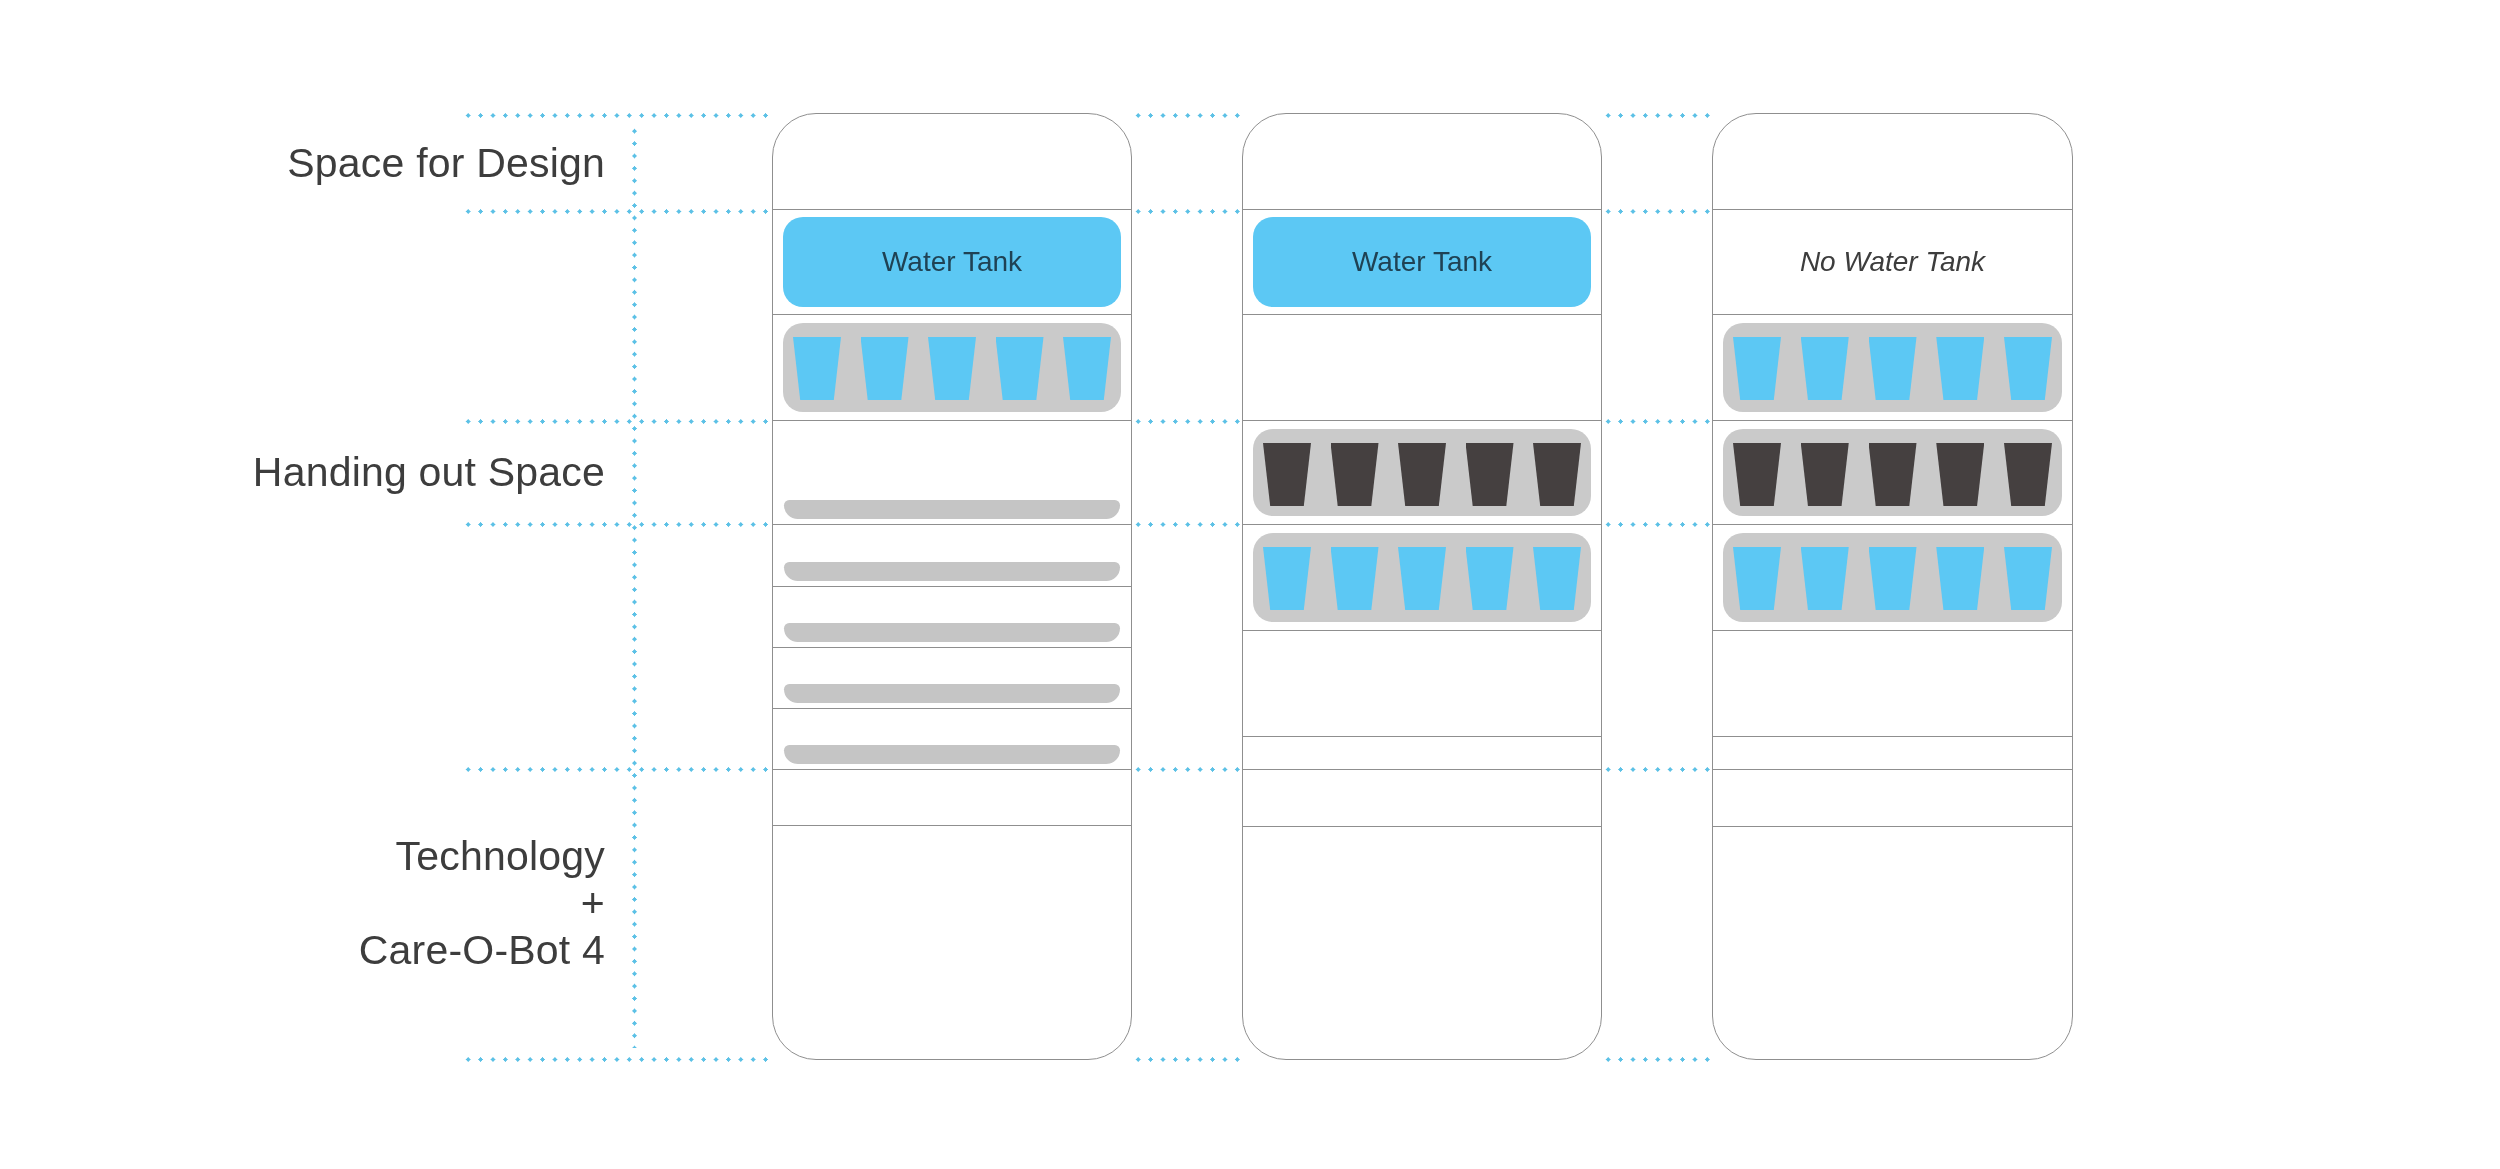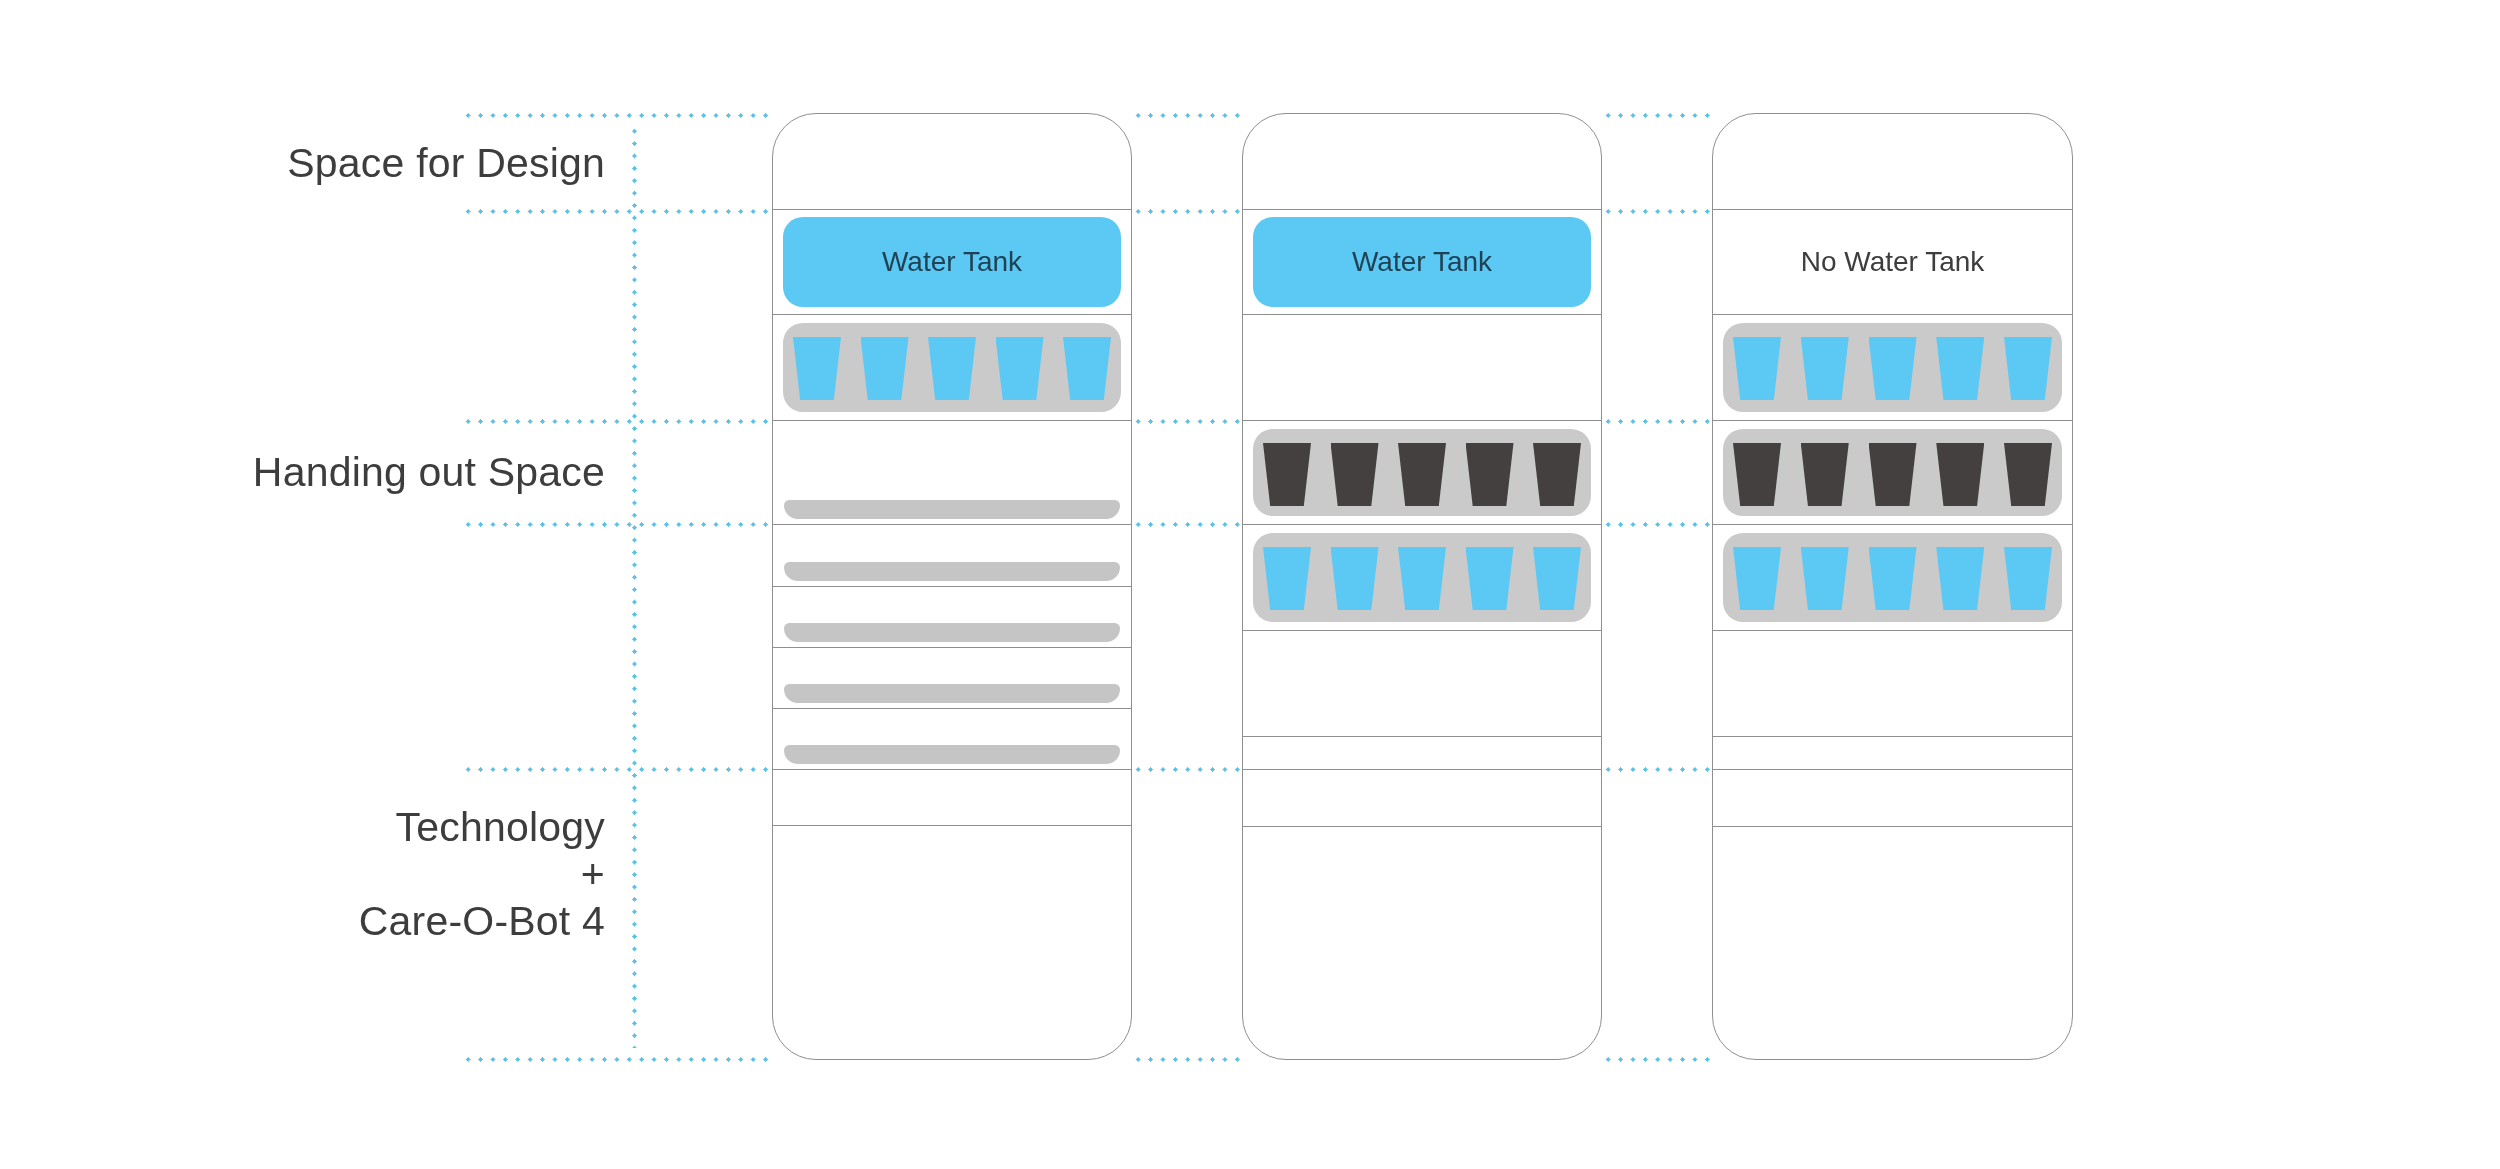--- a/index.html
+++ b/index.html
@@ -127,21 +127,21 @@
       <div class="dots-h" style="left: 1602px; top: 1056.5px; width: 110px;"></div>
       <div class="dots-v" style="left: 631.5px; top: 125px; height: 923px;"></div>
     </div>
 
   <div class="row-label" style="top: 140px;">
     <span>Space for Design</span>
   </div>
   <div class="row-label" style="top: 449px;">
     <span>Handing out Space</span>
   </div>
-  <div class="row-label" id="tech-label" style="top: 804px;">
+  <div class="row-label" id="tech-label" style="top: 833px;">
     <div>Technology</div>
     <div>+</div>
     <div>Care-O-Bot 4</div>
   </div>
 
   <div id="columns-layer">
       <div class="column" style="left: 772px; top: 113px; width: 360px; height: 947px;">
         <div class="section" style="height: 96px;"></div>
         <div class="section" style="height: 105px;">
           <div class="tank">Water Tank</div>
@@ -197,21 +197,21 @@
             <div class="cup blue"></div>
           </div>
         </div>
         <div class="section" style="height: 106px;"></div>
         <div class="section" style="height: 33px;"></div>
         <div class="section" style="height: 57px;"></div>
         <div class="section" style="height: 234px;"></div>
       </div>
       <div class="column" style="left: 1712px; top: 113px; width: 361px; height: 947px;">
         <div class="section" style="height: 96px;"></div>
-        <div class="section" style="height: 105px;">
+        <div class="section" style="height: 105px; font-style: italic;">
           <div class="no-tank-label">No Water Tank</div>
         </div>
         <div class="section" style="height: 106px;">
           <div class="tray">
             <div class="cup blue"></div>
             <div class="cup blue"></div>
             <div class="cup blue"></div>
             <div class="cup blue"></div>
             <div class="cup blue"></div>
           </div>

